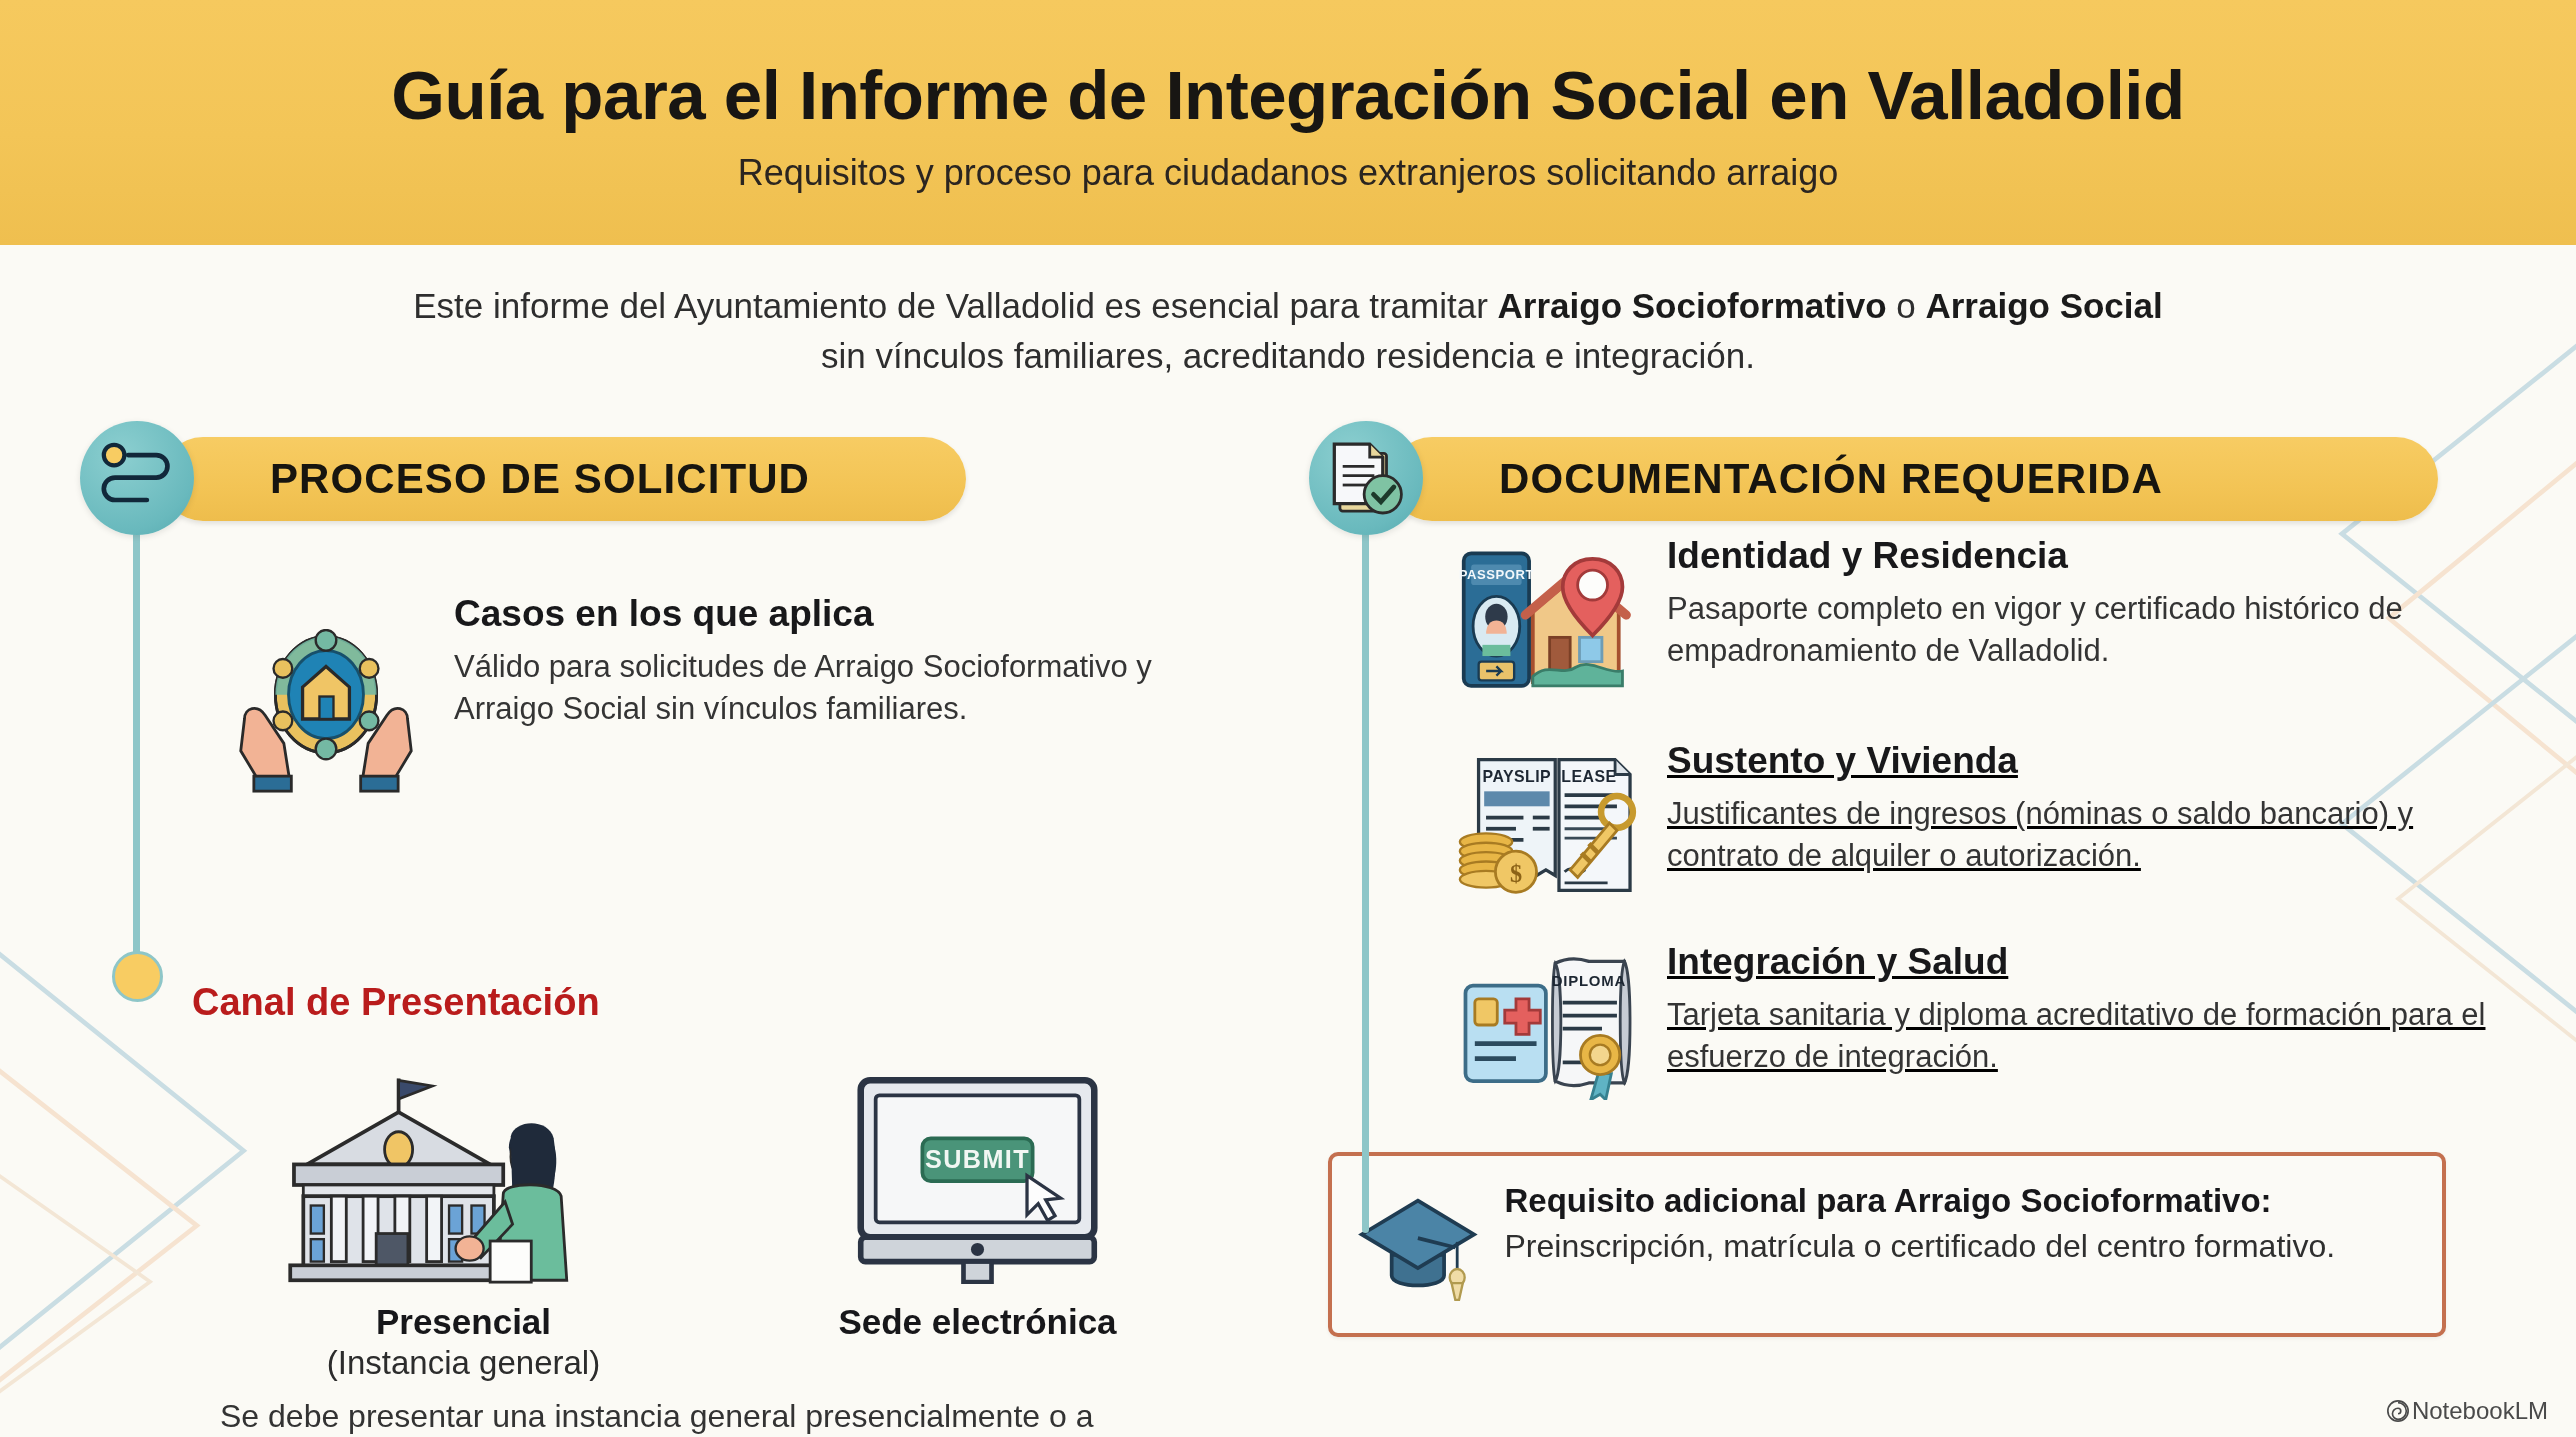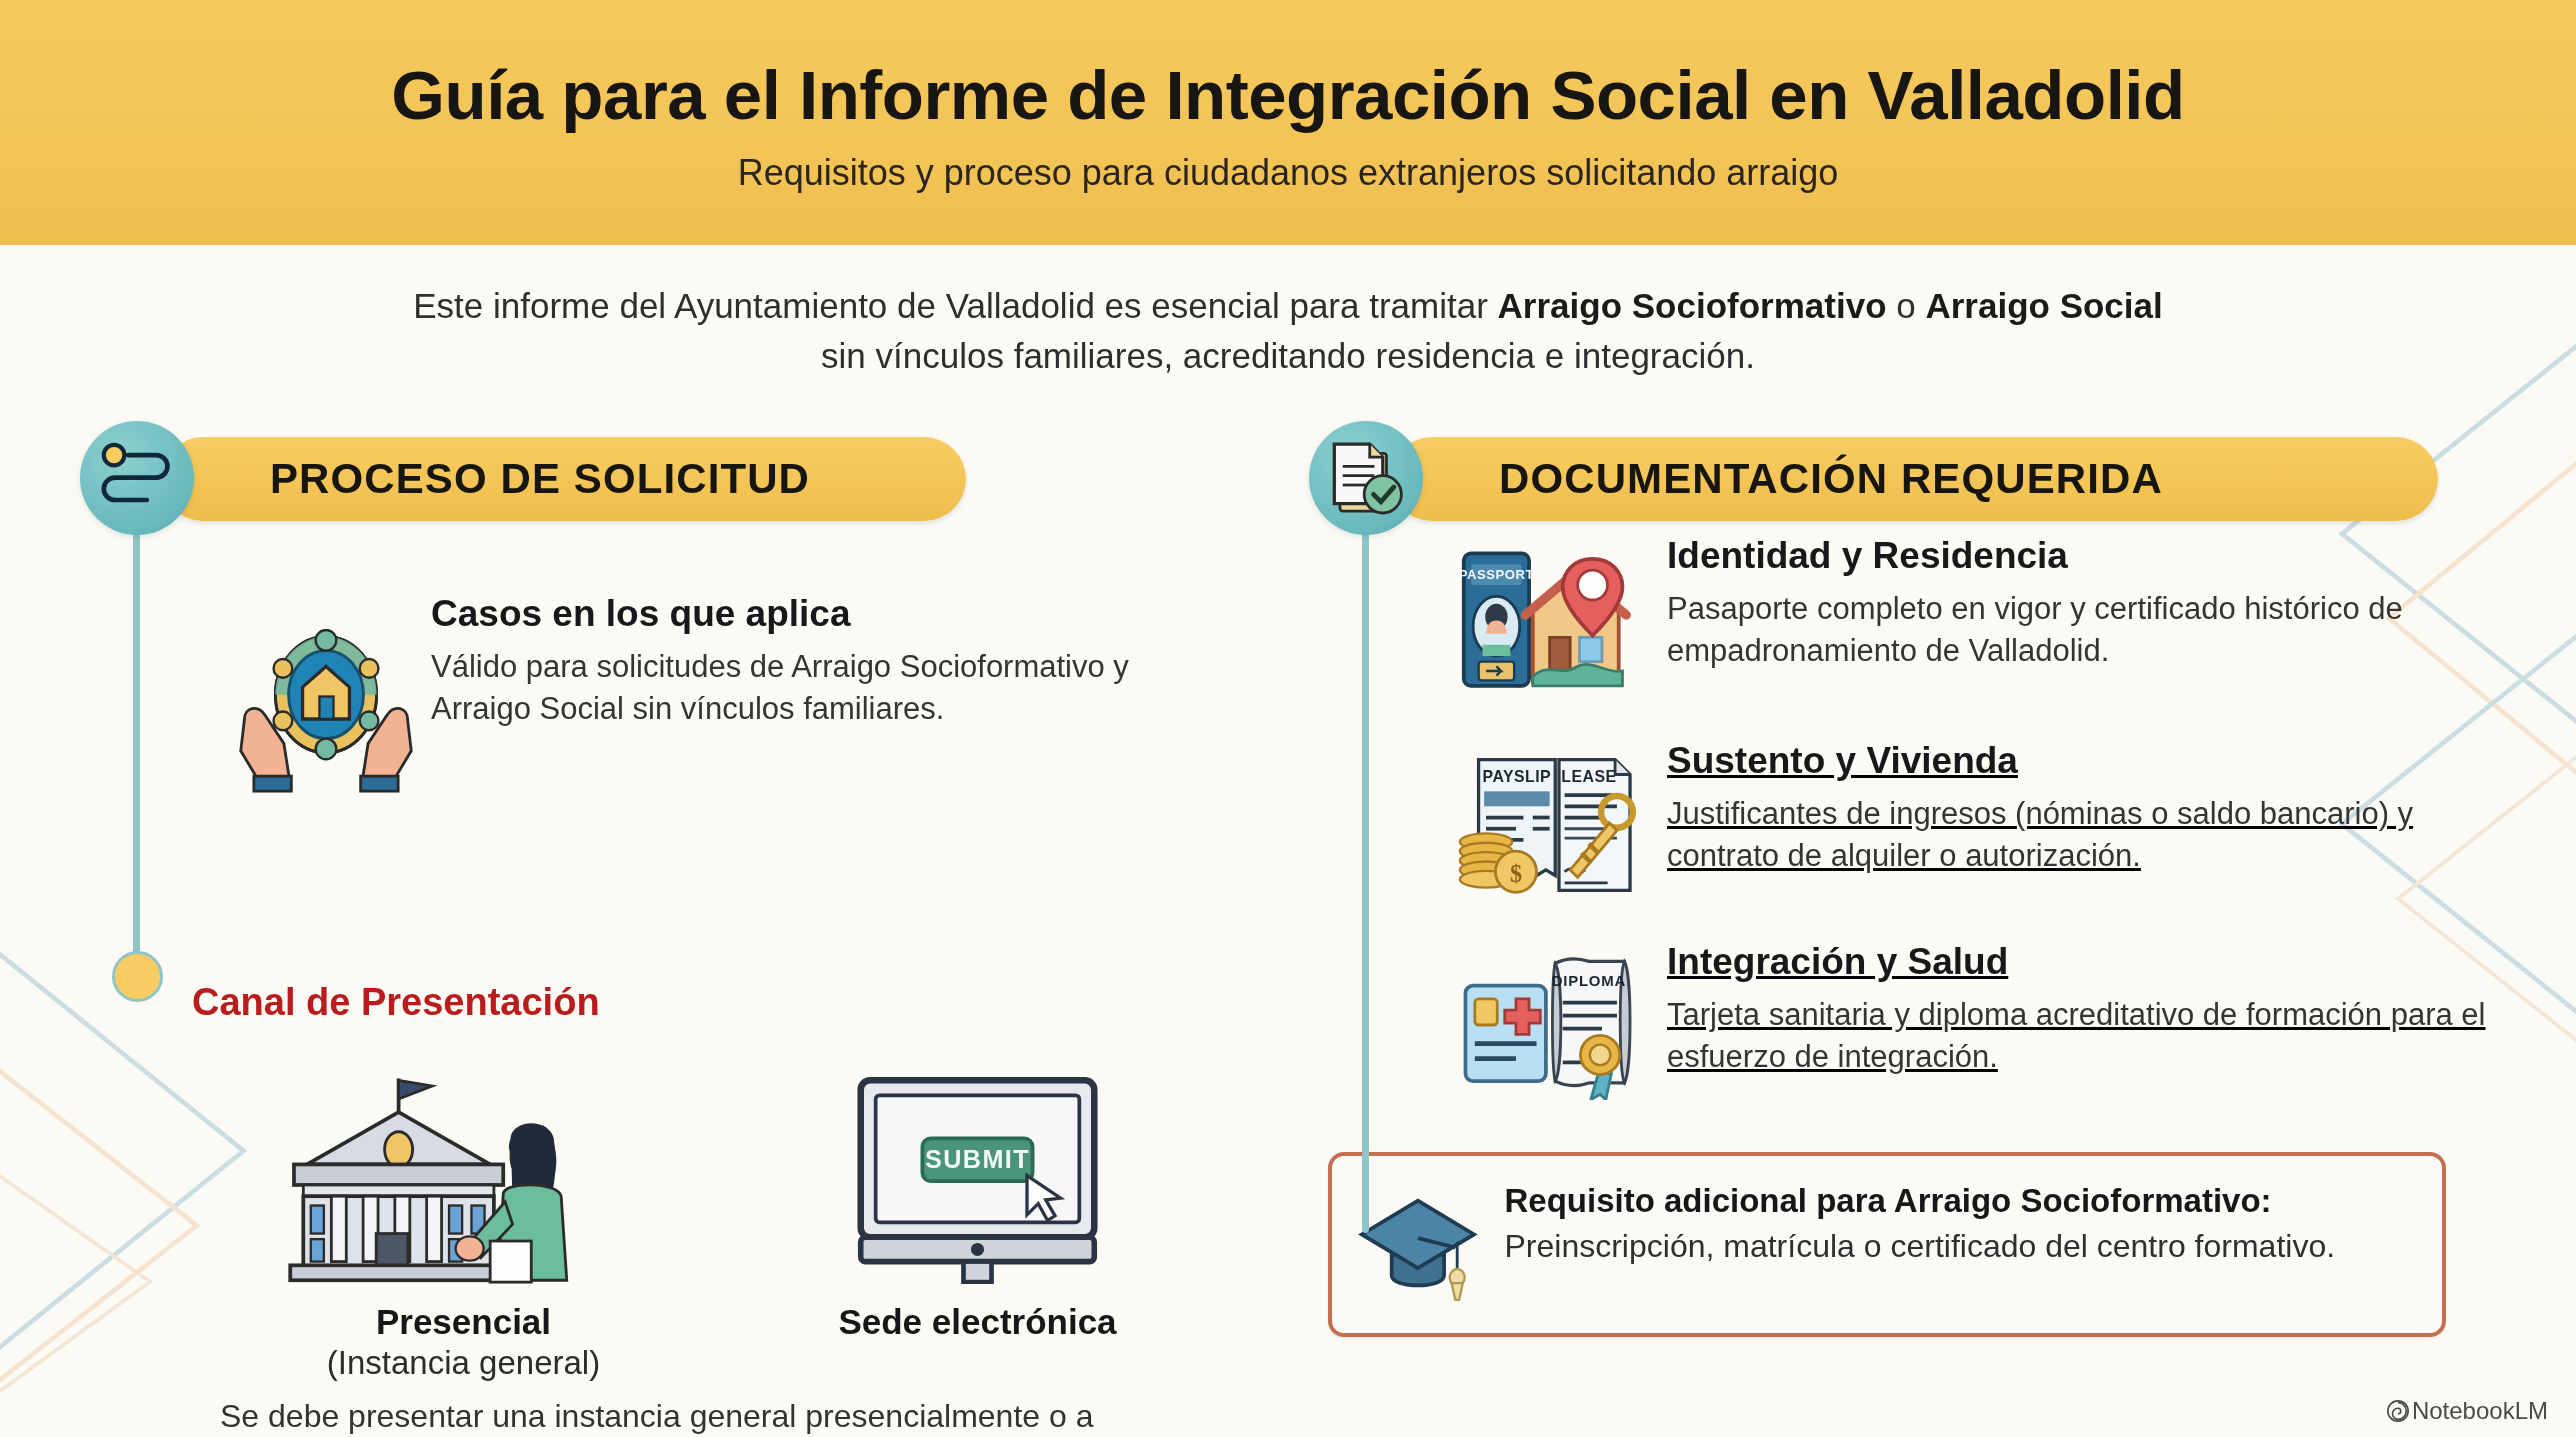--- a/index.html
+++ b/index.html
@@ -130,21 +130,21 @@
     font-size: 37px; font-weight: bold; color: #18181a;
     line-height: 1.15; margin-bottom: 10.3px;
   }
   .item-p {
     font-size: 31px; color: #343434; line-height: 1.36;
   }
 
   
   .left-item1 { margin-top: 58px; margin-left: 154px; }
   .left-item1 .item-icon { width: 183px; margin-top: 36px; }
-  .left-item1 .item-text { margin-left: 14px; width: 739px; }
+  .left-item1 .item-text { margin-left: 37px; width: 739px; }
 
   
   .canal-head {
     position: absolute; left: 112px; top: 560px;
     font-size: 38px; font-weight: bold; color: #b91c1c;
     white-space: nowrap;
   }
   .channels {
     position: absolute; left: 168px; top: 646px;
     width: 945px;
@@ -172,21 +172,21 @@
   .doc-item .item-icon { width: 193px; margin-top: 9.4px; }
   .doc-item .item-text { margin-left: 19px; width: 749px; }
 
   
   .callout {
     position: relative;
     margin-left: 19px;
     margin-top: 52px;
     width: 1118px;
     border: 4.7px solid #c4704f;
-    border-radius: 16px;
+    border-radius: 10px;
     background: #fbfaf6;
     padding: 24px 32px 28px 26px;
     display: flex; align-items: flex-start;
     box-shadow: 0 1.9px 3.7px rgba(0,0,0,.05);
   }
   .callout-icon { flex: 0 0 auto; width: 139px; margin-top: 13px; }
   .callout-text { flex: 1 1 auto; margin-left: 7.5px; }
   .callout-h {
     font-size: 33px; font-weight: bold; color: #17171a; line-height: 1.25;
   }

